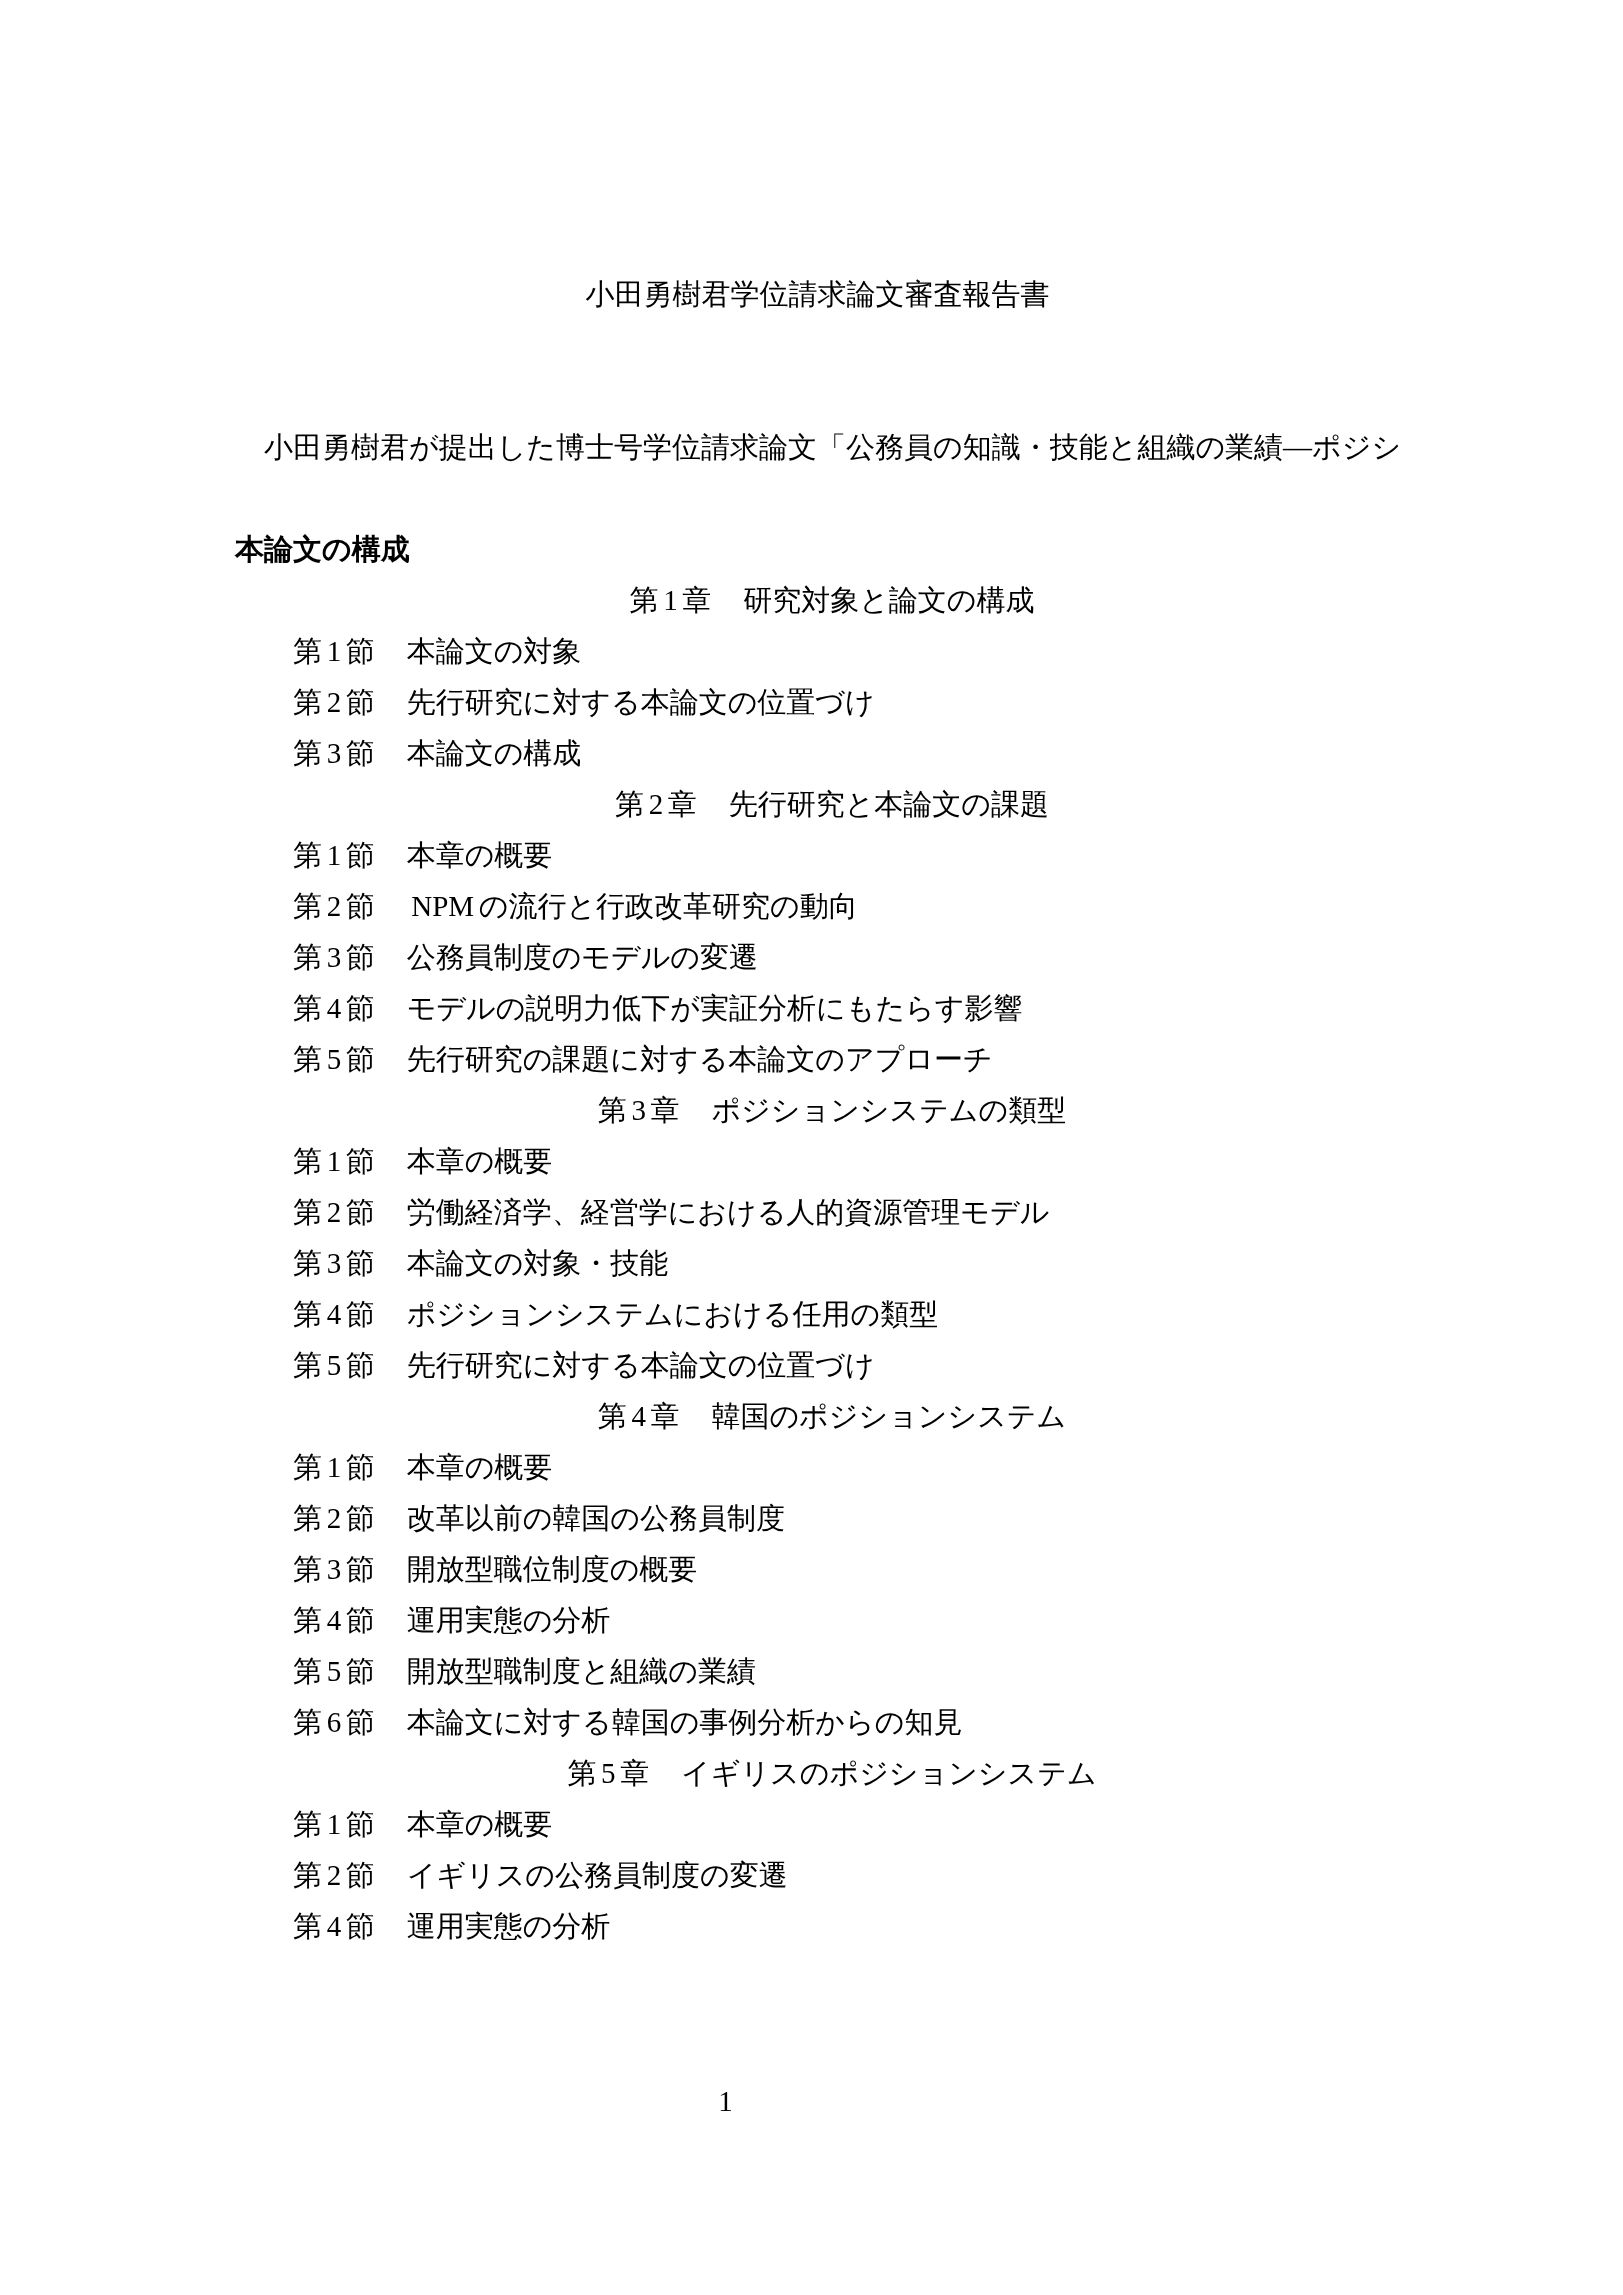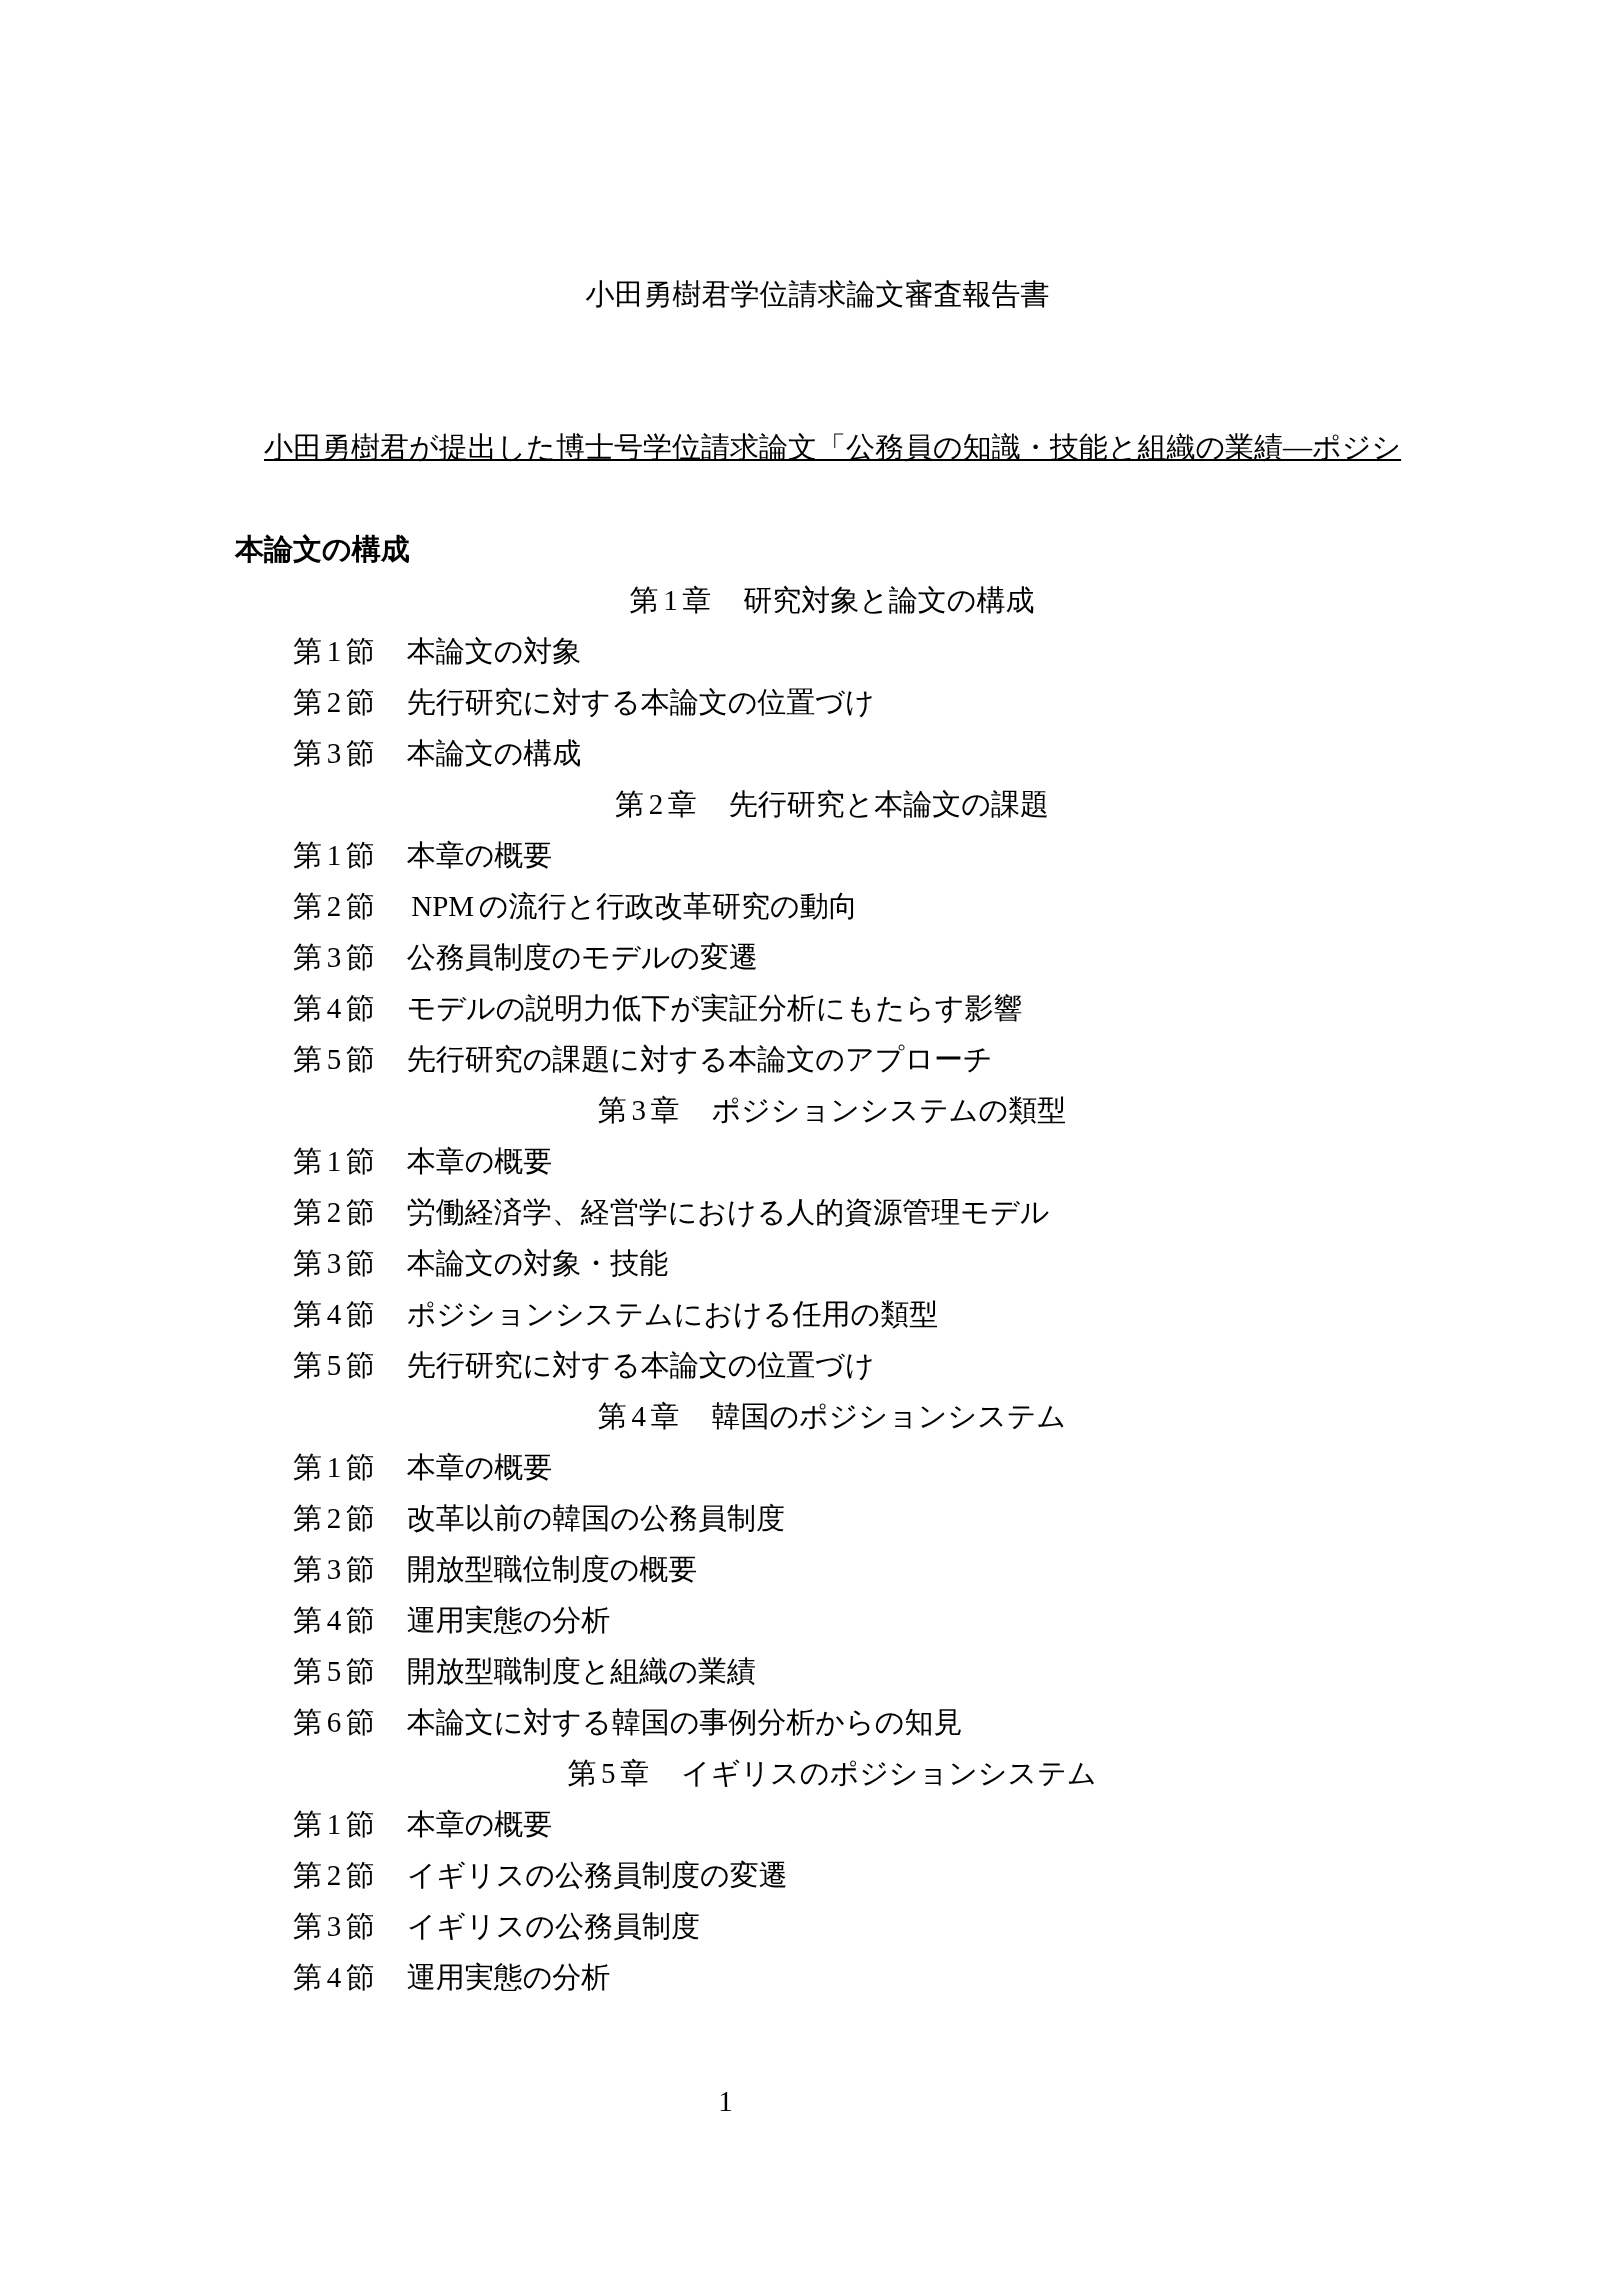--- a/index.html
+++ b/index.html
@@ -19,21 +19,21 @@
     top: 269px;
     width: 1165px;
     font-size: 29px;
     line-height: 51px;
   }
   .doc-title {
     text-align: center;
     margin-bottom: 102px; 
   }
   .para-line { white-space: nowrap; }
-  .para-line.first { text-indent: 1em; text-decoration: underline; }
+  .para-line.first { text-indent: 1em; }
   .toc-heading {
     font-weight: 700;
     margin-top: 51px; 
   }
   .toc-row { white-space: nowrap; }
   .toc-row.chapter { padding-left: 1em; text-align: center; }
   .toc-row.section { padding-left: 2em; }
   .toc-label { margin-right: 1.1em; }
   
   .hw { margin: 0 0.16em; }
@@ -160,23 +160,20 @@
         </div>
 
         <div class="toc-row section">
           <span class="toc-label">第<span class="hw">1</span>節</span><span class="toc-title">本章の概要</span>
         </div>
 
         <div class="toc-row section">
           <span class="toc-label">第<span class="hw">2</span>節</span><span class="toc-title">イギリスの公務員制度の変遷</span>
         </div>
 
-        <div class="toc-row section">
-          <span class="toc-label">第<span class="hw">3</span>節</span><span class="toc-title">イギリスの公務員制度</span>
-        </div>
 
         <div class="toc-row section">
           <span class="toc-label">第<span class="hw">4</span>節</span><span class="toc-title">運用実態の分析</span>
         </div>
       </div>
 
   </div>
 
   <div class="page-number">1</div>
 </div>

